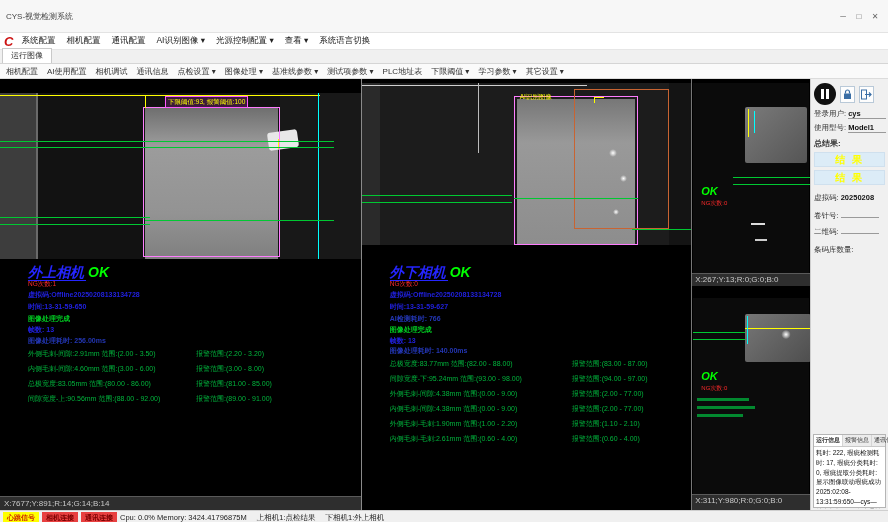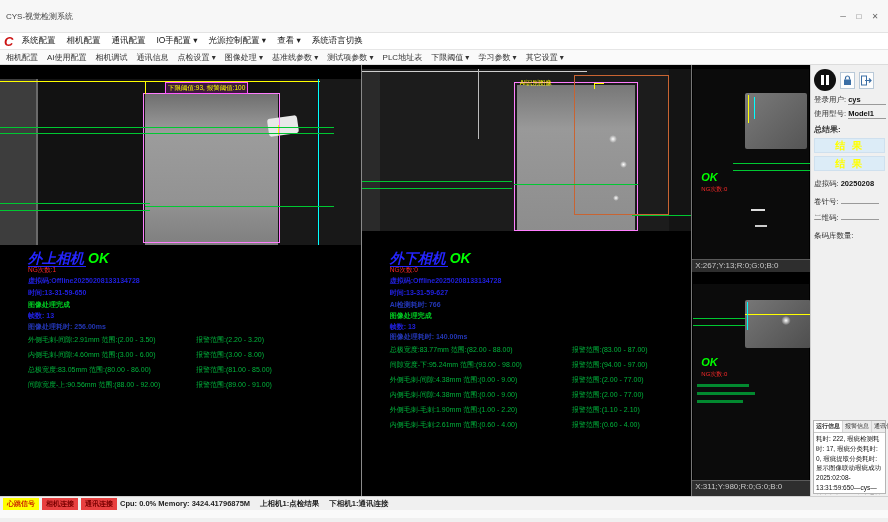--- a/index.html
+++ b/index.html
@@ -89,47 +89,50 @@
               border:1px solid #b5b5b5;}
   .info-tabs{display:flex;background:#ececec;border-bottom:1px solid #c9c9c9;}
   .info-tab{font-size:6px;color:#333;padding:1px 2px;border-right:1px solid #d5d5d5;white-space:nowrap;}
   .info-tab.active{background:#fff;font-weight:bold;}
   .info-text{font-size:6.5px;color:#111;line-height:1.5;padding:1px 2px;overflow:hidden;height:62px;}
 
   
   .statusbar{height:14px;background:#f0f0f0;border-top:1px solid #cfcfcf;display:flex;
              align-items:center;padding:0 3px;}
   .badge{font-size:7px;font-weight:bold;padding:1px 4px;margin-right:3px;white-space:nowrap;}
-  .sb-text{font-size:7.5px;color:#222;margin-right:10px;white-space:nowrap;font-weight:bold;}
+  .sb-text{font-size:7.5px;color:#222;margin-right:10px;white-space:nowrap;}
   .footer{height:8px;background:#fafafa;}
 </style>
 </head>
 <body>
 
 <div class="window">
 
   <div class="titlebar">
     <span>CYS-视觉检测系统</span>
     <span class="spacer"></span>
     <span class="winbtn">─</span>
     <span class="winbtn">□</span>
     <span class="winbtn">✕</span>
   </div>
 
   <div class="menubar">
     <span class="logo">C</span>
     <span class="menu-item">系统配置</span>
     <span class="menu-item">相机配置</span>
     <span class="menu-item">通讯配置</span>
-    <span class="menu-item">IO手配置 ▾</span>
+    <span class="menu-item">AI识别图像 ▾</span>
     <span class="menu-item">光源控制配置 ▾</span>
     <span class="menu-item">查看 ▾</span>
     <span class="menu-item">系统语言切换</span>
   </div>
 
+  <div class="tabrow">
+    <span class="tab">运行图像</span>
+  </div>
 
   <div class="toolbar">
     <span class="tool-item">相机配置</span>
     <span class="tool-item">AI使用配置</span>
     <span class="tool-item">相机调试</span>
     <span class="tool-item">通讯信息</span>
     <span class="tool-item">点检设置 ▾</span>
     <span class="tool-item">图像处理 ▾</span>
     <span class="tool-item">基准线参数 ▾</span>
     <span class="tool-item">测试项参数 ▾</span>
@@ -181,20 +184,21 @@
       </div>
       <div class="mrow mrow-l" style="top:300px;">
         <span class="mgreen">总极宽度:83.05mm 范围:(80.00 - 86.00)</span>
           <span class="mgreen">报警范围:(81.00 - 85.00)</span>
       </div>
       <div class="mrow mrow-l" style="top:315px;">
         <span class="mgreen">间隙宽度-上:90.56mm 范围:(88.00 - 92.00)</span>
           <span class="mgreen">报警范围:(89.00 - 91.00)</span>
       </div>
 
+      <div class="coords">X:7677;Y:891;R:14;G:14;B:14</div>
     </div>
 
     <div class="panel panel-mid">
       <div class="cam-img" style="top:4px;height:162px;background:#1c1c1c;">
         <div class="abs" style="left:0;top:0;width:18px;height:100%;background:#2a2a2a;"></div>
         <div class="abs" style="left:307px;top:0;right:0;height:100%;background:#141414;"></div>
         <div class="hline" style="top:2px;left:0;width:225px;background:#cfcfcf;"></div>
         <div class="vline" style="left:116px;top:0;height:70px;background:#bbbbbb;"></div>
         <div class="abs" style="left:155px;top:16px;width:118px;height:146px;background:linear-gradient(180deg,#777 0%,#999 30%,#8d8d8d);"></div>
         <div class="abs" style="left:152px;top:13px;width:124px;height:149px;border:1px solid #ff7dff;"></div>
@@ -337,17 +341,17 @@
       </div>
     </div>
   </div>
 
   <div class="statusbar">
     <span class="badge" style="background: rgb(255, 255, 0); color: rgb(204, 34, 0);">心跳信号</span>
     <span class="badge" style="background: rgb(232, 64, 64); color: rgb(122, 0, 0);">相机连接</span>
     <span class="badge" style="background: rgb(232, 64, 64); color: rgb(122, 0, 0);">通讯连接</span>
     <span class="sb-text">Cpu: 0.0% Memory: 3424.41796875M</span>
     <span class="sb-text">上相机1:点检结果</span>
-    <span class="sb-text">下相机1:通讯连接</span>
+    <span class="sb-text">下相机1:外上相机</span>
   </div>
   <div class="footer"></div>
 
 </div>
 
 </body></html>

